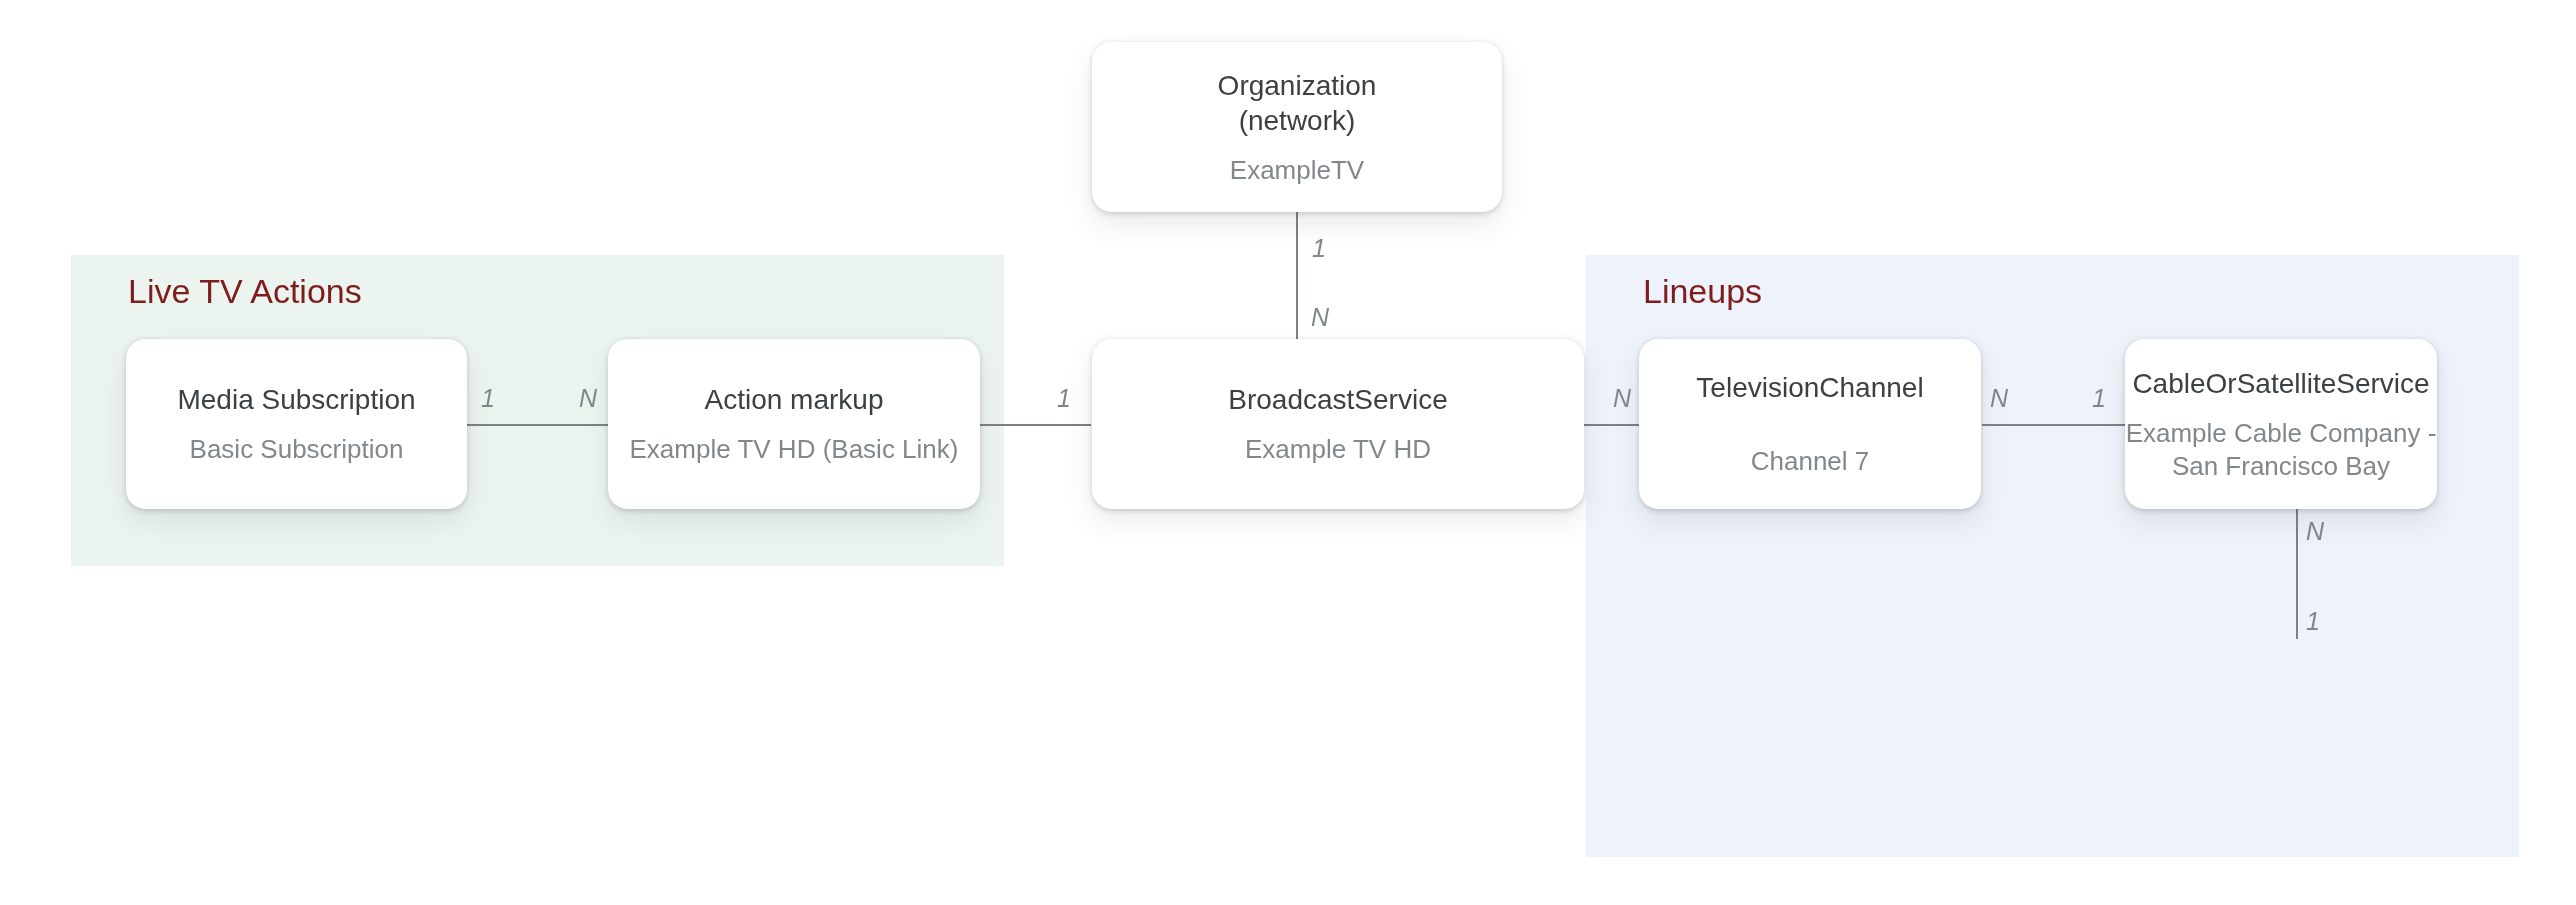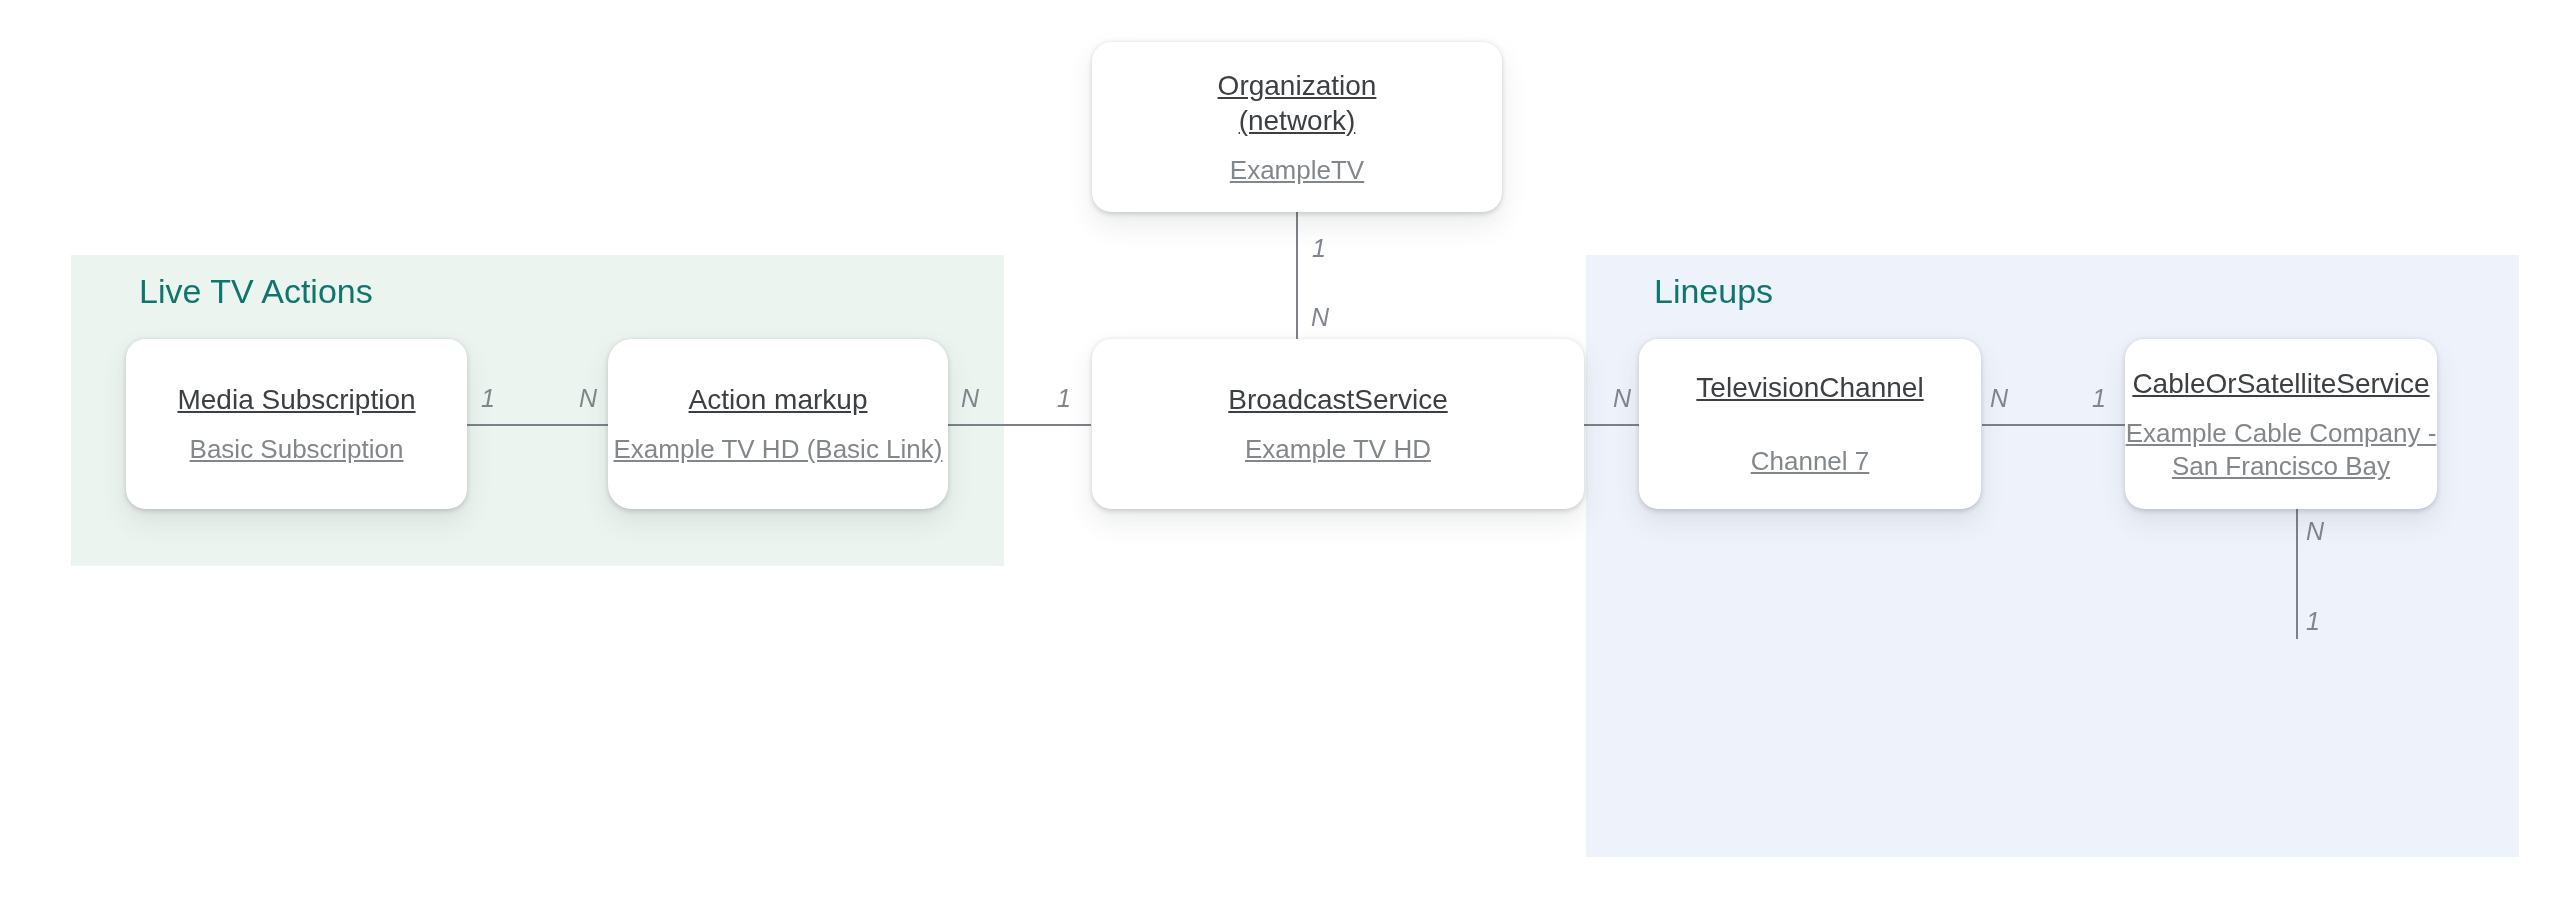--- a/index.html
+++ b/index.html
@@ -8,23 +8,22 @@
     font-family:"Liberation Sans", sans-serif;
   }
   #canvas{position:absolute;inset:0;}
 
   
   .region{position:absolute;top:255px;z-index:0;}
   #region-live{left:71px;width:933px;height:311px;background:#ecf4ef;}
   #region-lineups{left:1586px;width:933px;height:602px;background:#eef2fb;}
   .region-title{
     position:absolute;left:57px;top:16px;
-    font-size:34px;line-height:41px;color:#0f766e;letter-spacing:0;
+    font-size:34px;line-height:41px;color:#7f1d1d;letter-spacing:0;
     white-space:nowrap;
-    margin-left:11px;
   }
 
   
   .line{position:absolute;background:#7b8187;z-index:1;}
   #l1{left:1296px;top:212px;width:1.8px;height:128px;}
   #l2{left:467px;top:424px;width:141px;height:1.8px;}
   #l3{left:947px;top:424px;width:144px;height:1.8px;}
   #l4{left:1502px;top:424px;width:137px;height:1.8px;}
   #l5{left:1982px;top:424px;width:143px;height:1.8px;}
   #l6{left:2296px;top:509px;width:1.8px;height:130px;}
@@ -43,26 +42,26 @@
 
   
   .node{
     position:absolute;z-index:2;background:#ffffff;border-radius:19.5px;
     box-shadow:0 1.8px 5.3px rgba(60,64,67,0.22), 0 12.4px 26.5px rgba(60,64,67,0.10);
     display:flex;flex-direction:column;align-items:center;justify-content:center;
     gap:16px;text-align:center;
   }
   .node-title{font-size:28px;line-height:35px;color:#3c4043;}
   .node-sub{font-size:26px;line-height:33px;color:#82878c;}
-  .node-title span,.node-sub span{display:block;white-space:nowrap;text-decoration:underline;}
+  .node-title span,.node-sub span{display:block;white-space:nowrap;}
   .node-title span:empty,.node-sub span:empty{display:none;}
 
   #n-orgnet{left:1092px;top:42px;width:410px;height:170px;}
   #n-ms{left:126px;top:339px;width:341px;height:170px;}
-  #n-am{left:608px;top:339px;width:340px;height:170px;border-radius:24px;}
+  #n-am{left:608px;top:339px;width:372px;height:170px;}
   #n-bs{left:1092px;top:339px;width:492px;height:170px;}
   #n-tc{left:1639px;top:339px;width:342px;height:170px;gap:40px;}
   #n-coss{left:2125px;top:339px;width:312px;height:170px;}
   #n-orgop{left:2125px;top:639px;width:344px;height:173px;}
 </style>
 </head>
 <body>
 
 <div id="canvas">
 

